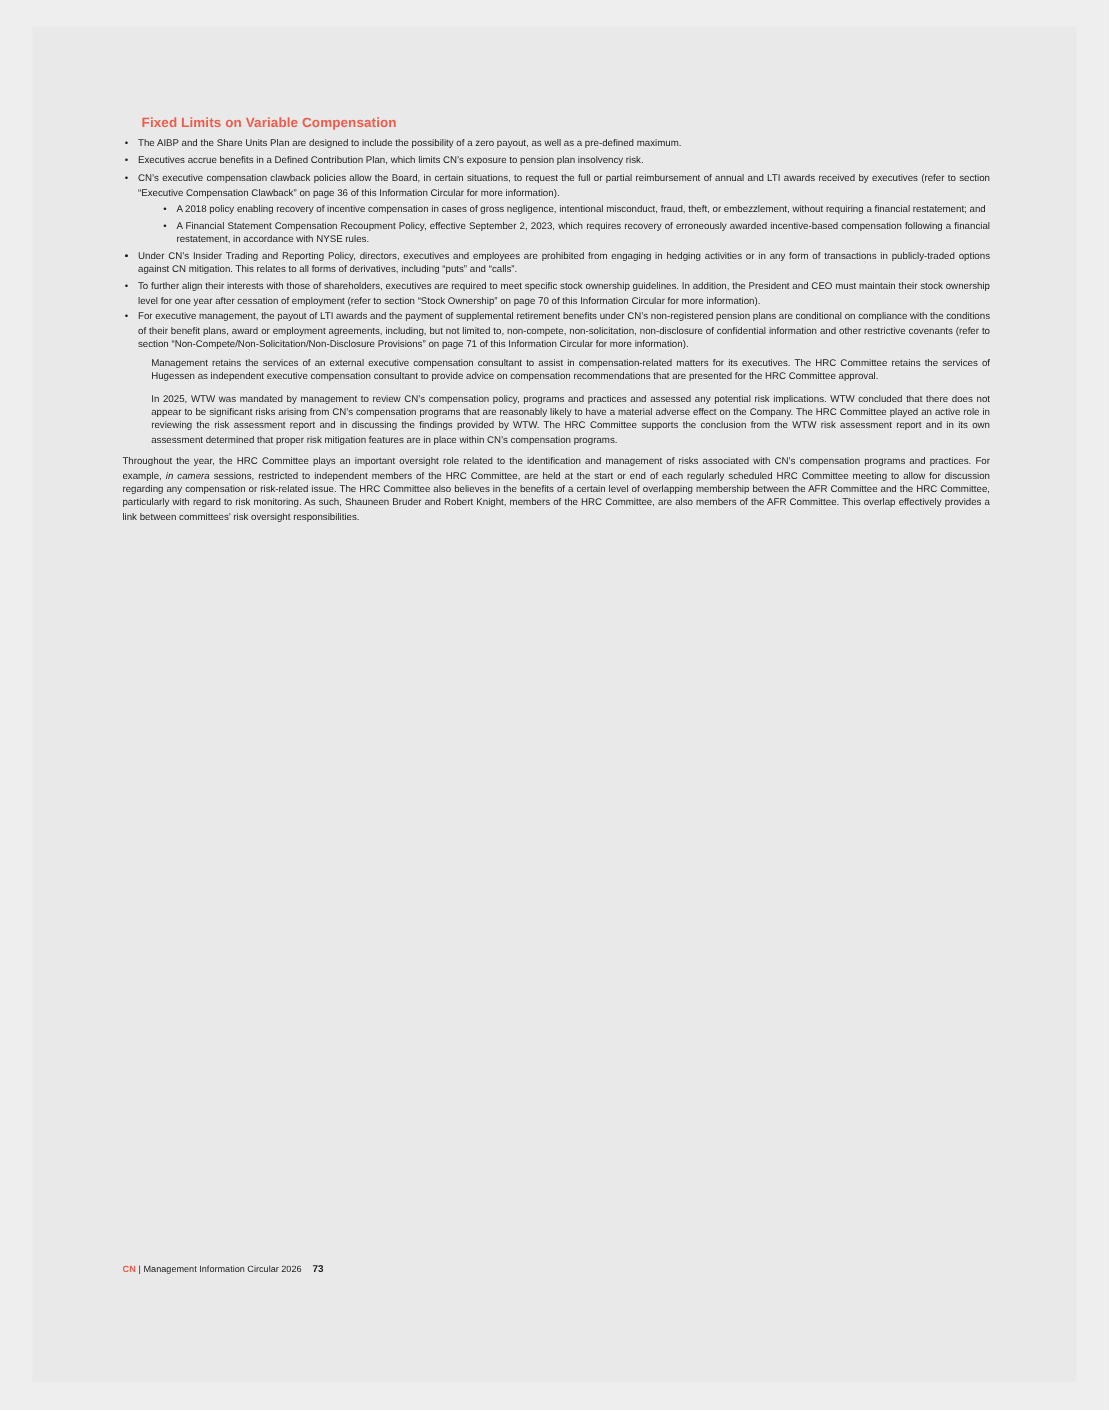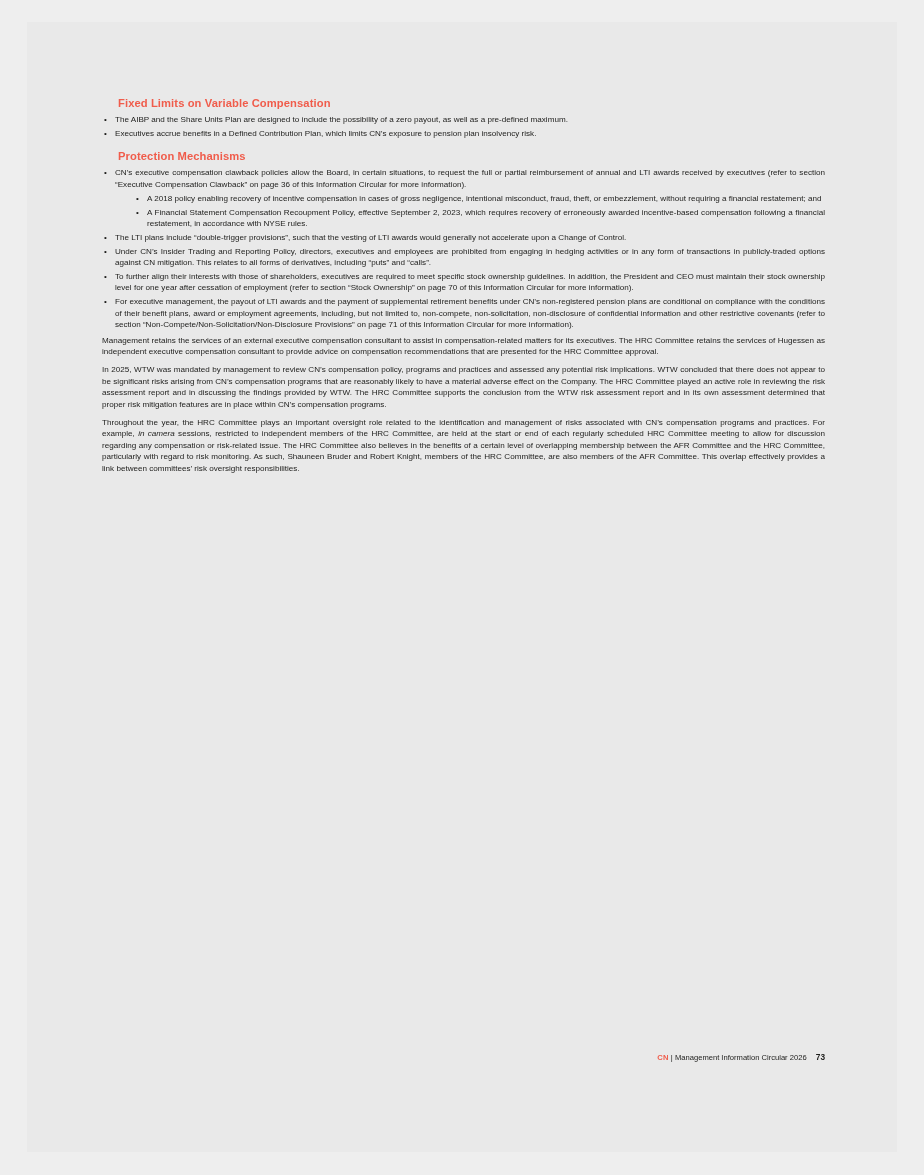--- a/index.html
+++ b/index.html
@@ -70,33 +70,33 @@
   }
   p.para {
     font-size: 8.1px;
     line-height: 11.4px;
     color: #1d1d1b;
     text-align: justify;
     margin: 0 0 7px 0;
   }
   p.para.tight {
     margin-bottom: 7px;
+    margin-left: 24px;
   }
   .block {
     margin-bottom: 4px;
   }
   em.ital {
     font-style: italic;
   }
   .footer {
     position: absolute;
     left: 75px;
     top: 1030px;
     width: 723px;
-    text-align: right;
     font-size: 7.6px;
     color: #1d1d1b;
   }
   .footer .cn {
     color: #f05c4b;
     font-weight: bold;
     letter-spacing: 0.2px;
   }
   .footer .sep {
     color: #1d1d1b;
@@ -117,32 +117,31 @@
   <div class="content">
 
     <h2 class="section-head">Fixed Limits on Variable Compensation</h2>
     <div class="block">
       <ul class="bullets">
         <li><span class="dot">•</span><span>The AIBP and the Share Units Plan are designed to include the possibility of a zero payout, as well as a pre-defined maximum.</span></li>
         <li><span class="dot">•</span><span>Executives accrue benefits in a Defined Contribution Plan, which limits CN’s exposure to pension plan insolvency risk.</span></li>
       </ul>
     </div>
 
-    <h2 class="section-head">Protection Mechanisms</h2>
     <div class="block">
       <ul class="bullets">
         <li>
           <span class="dot">•</span>
           <span>CN’s executive compensation clawback policies allow the Board, in certain situations, to request the full or partial reimbursement of annual and LTI awards received by executives (refer to section “Executive Compensation Clawback” on page 36 of this Information Circular for more information).</span>
           <ul class="bullets sub">
             <li><span class="dot">•</span><span>A 2018 policy enabling recovery of incentive compensation in cases of gross negligence, intentional misconduct, fraud, theft, or embezzlement, without requiring a financial restatement; and</span></li>
             <li><span class="dot">•</span><span>A Financial Statement Compensation Recoupment Policy, effective September 2, 2023, which requires recovery of erroneously awarded incentive-based compensation following a financial restatement, in accordance with NYSE rules.</span></li>
           </ul>
         </li>
-        <li><span class="dot">•</span><span>The LTI plans include “double-trigger provisions”, such that the vesting of LTI awards would generally not accelerate upon a Change of Control.</span></li>
+        <li><span class="dot">•</span></li>
         <li><span class="dot">•</span><span>Under CN’s Insider Trading and Reporting Policy, directors, executives and employees are prohibited from engaging in hedging activities or in any form of transactions in publicly-traded options against CN mitigation. This relates to all forms of derivatives, including “puts” and “calls”.</span></li>
         <li><span class="dot">•</span><span>To further align their interests with those of shareholders, executives are required to meet specific stock ownership guidelines. In addition, the President and CEO must maintain their stock ownership level for one year after cessation of employment (refer to section “Stock Ownership” on page 70 of this Information Circular for more information).</span></li>
         <li><span class="dot">•</span><span>For executive management, the payout of LTI awards and the payment of supplemental retirement benefits under CN’s non-registered pension plans are conditional on compliance with the conditions of their benefit plans, award or employment agreements, including, but not limited to, non-compete, non-solicitation, non-disclosure of confidential information and other restrictive covenants (refer to section “Non-Compete/Non-Solicitation/Non-Disclosure Provisions” on page 71 of this Information Circular for more information).</span></li>
       </ul>
     </div>
 
     <div class="block">
       <p class="para tight">Management retains the services of an external executive compensation consultant to assist in compensation-related matters for its executives. The HRC Committee retains the services of Hugessen as independent executive compensation consultant to provide advice on compensation recommendations that are presented for the HRC Committee approval.</p>
       <p class="para tight">In 2025, WTW was mandated by management to review CN’s compensation policy, programs and practices and assessed any potential risk implications. WTW concluded that there does not appear to be significant risks arising from CN’s compensation programs that are reasonably likely to have a material adverse effect on the Company. The HRC Committee played an active role in reviewing the risk assessment report and in discussing the findings provided by WTW. The HRC Committee supports the conclusion from the WTW risk assessment report and in its own assessment determined that proper risk mitigation features are in place within CN’s compensation programs.</p>
       <p class="para"><span>Throughout the year, the HRC Committee plays an important oversight role related to the identification and management of risks associated with CN’s compensation programs and practices. For example, </span><em class="ital">in camera</em><span> sessions, restricted to independent members of the HRC Committee, are held at the start or end of each regularly scheduled HRC Committee meeting to allow for discussion regarding any compensation or risk-related issue. The HRC Committee also believes in the benefits of a certain level of overlapping membership between the AFR Committee and the HRC Committee, particularly with regard to risk monitoring. As such, Shauneen Bruder and Robert Knight, members of the HRC Committee, are also members of the AFR Committee. This overlap effectively provides a link between committees’ risk oversight responsibilities.</span></p>

